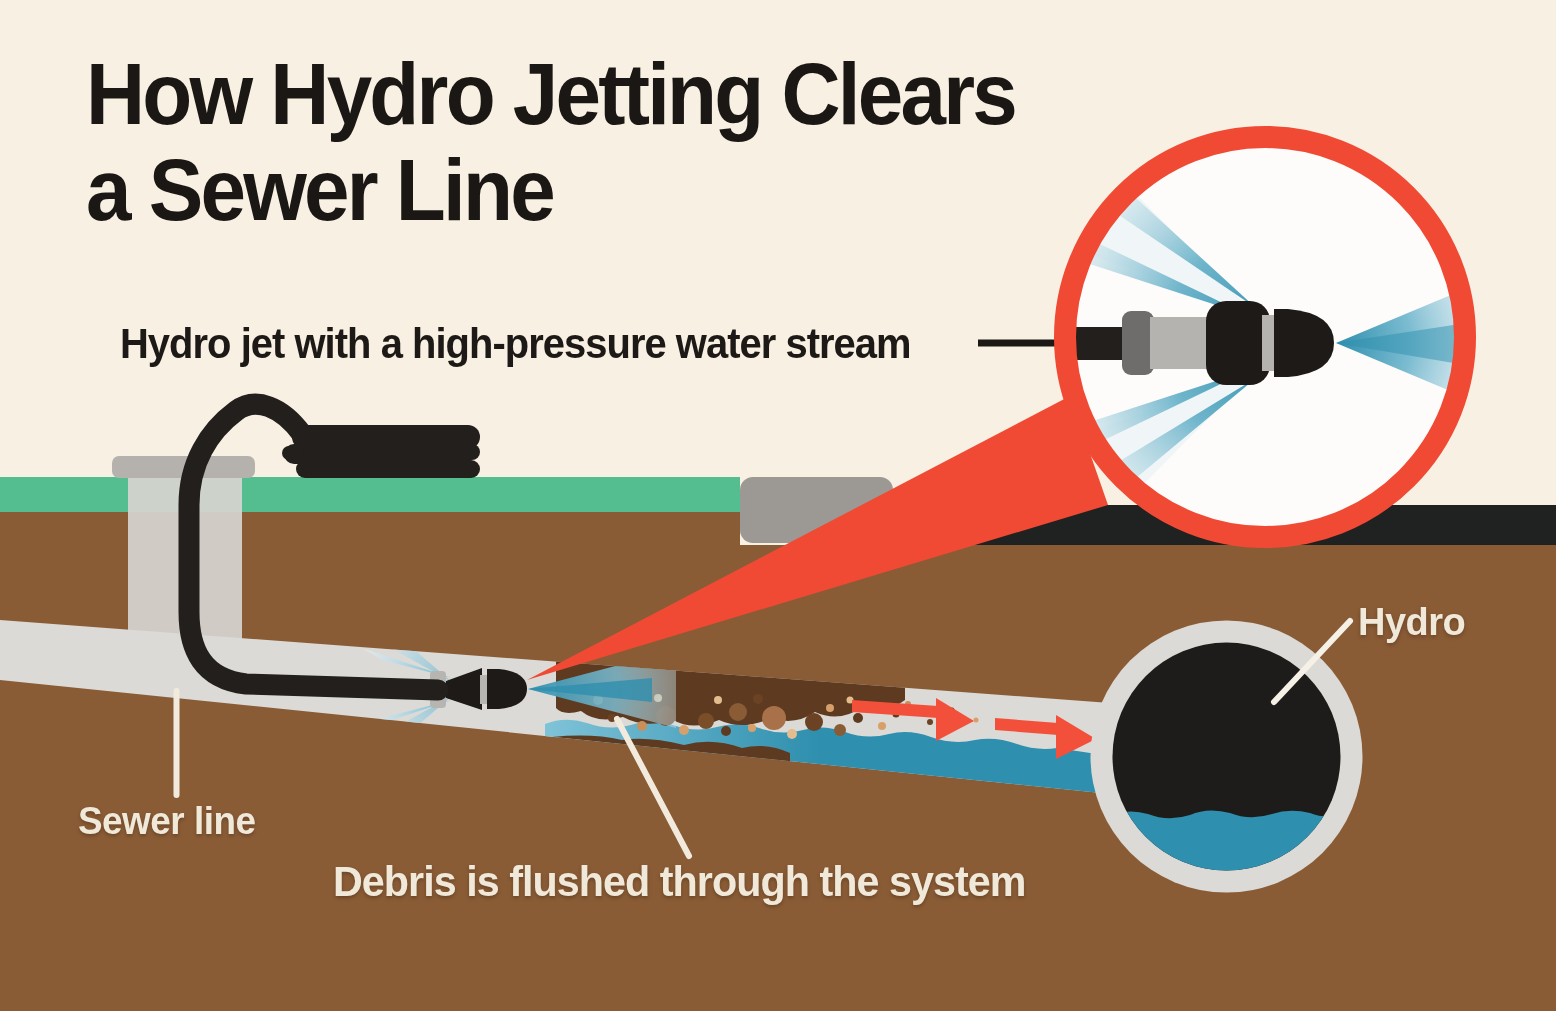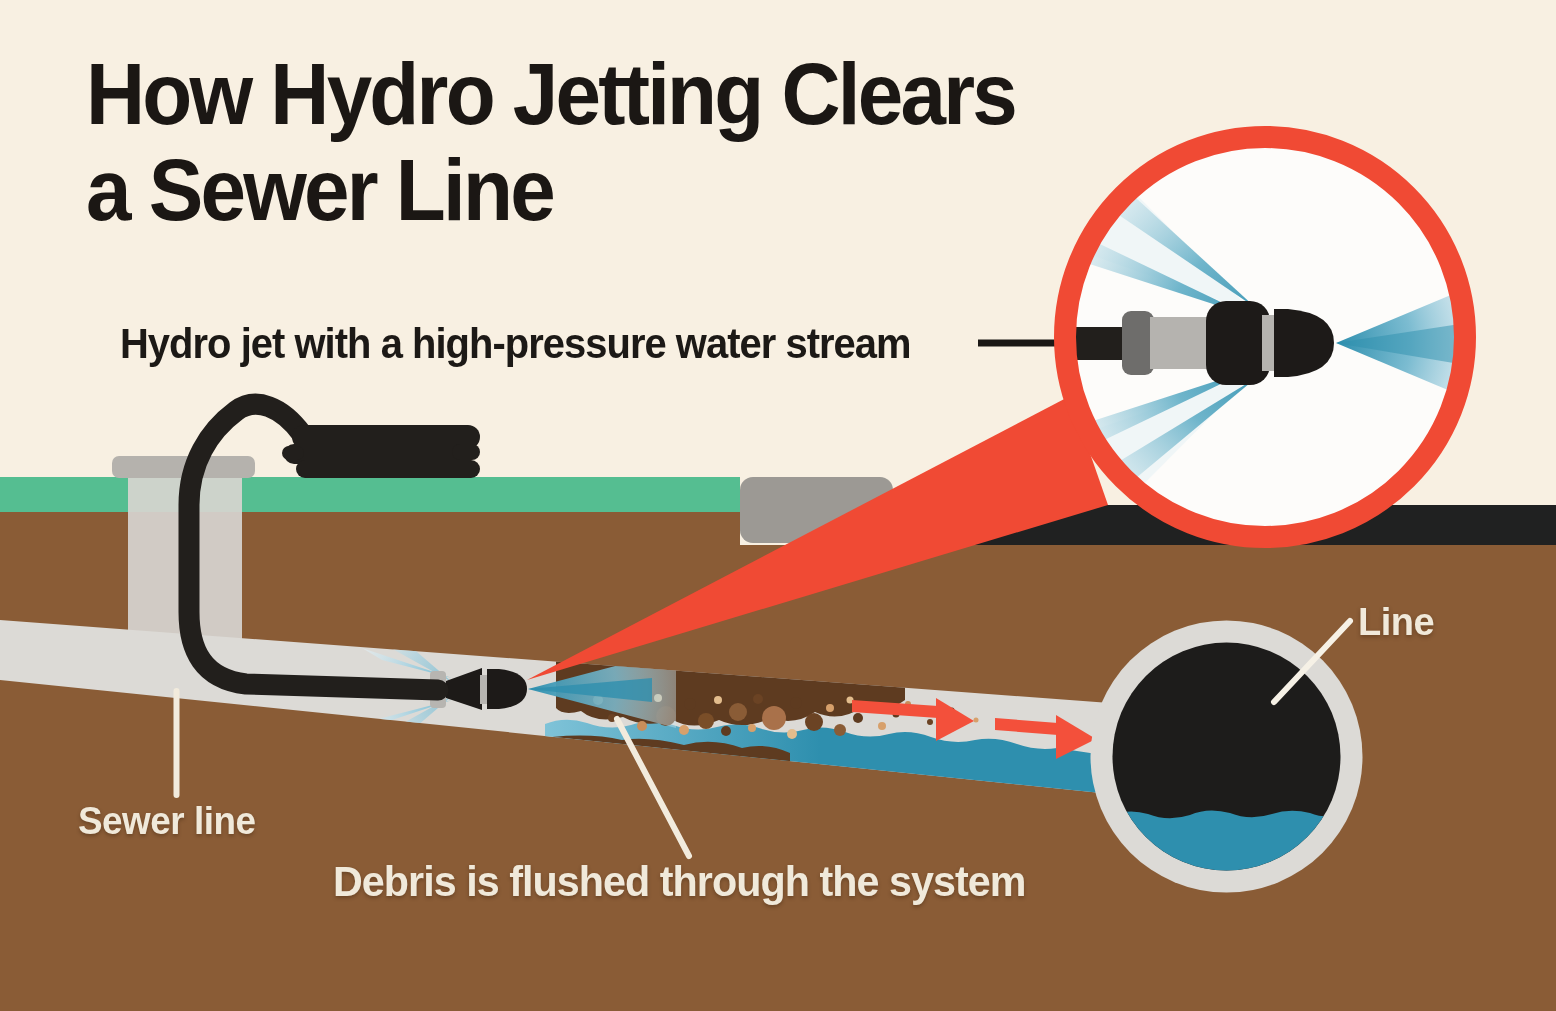--- a/index.html
+++ b/index.html
@@ -192,14 +192,14 @@
     <div>How Hydro Jetting Clears</div>
     <div>a Sewer Line</div>
   </div>
 
   <div class="label hydro-label">Hydro jet with a high-pressure water stream</div>
 
   <div class="label cream-label sewerline-label">Sewer line</div>
 
   <div class="label cream-label debris-label">Debris is flushed through the system</div>
 
-  <div class="label cream-label sewer-label">Line</div>
+  <div class="label cream-label sewer-label">Hydro</div>
 </div>
 
 </body></html>

